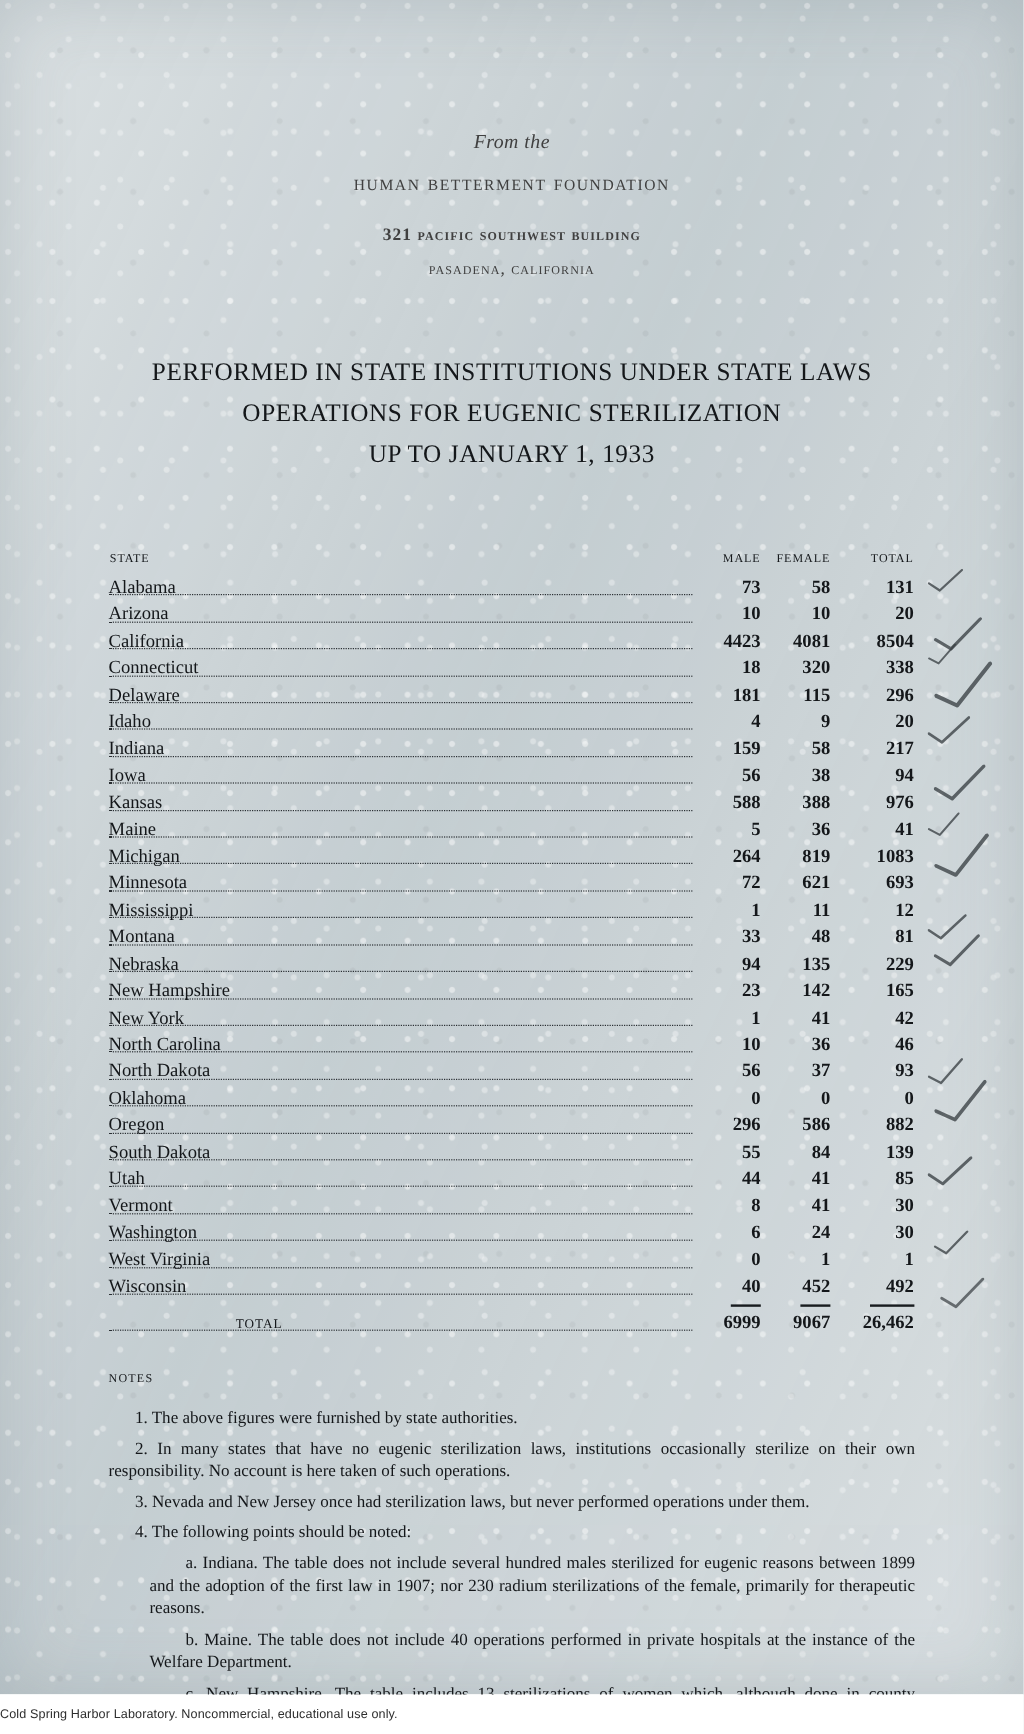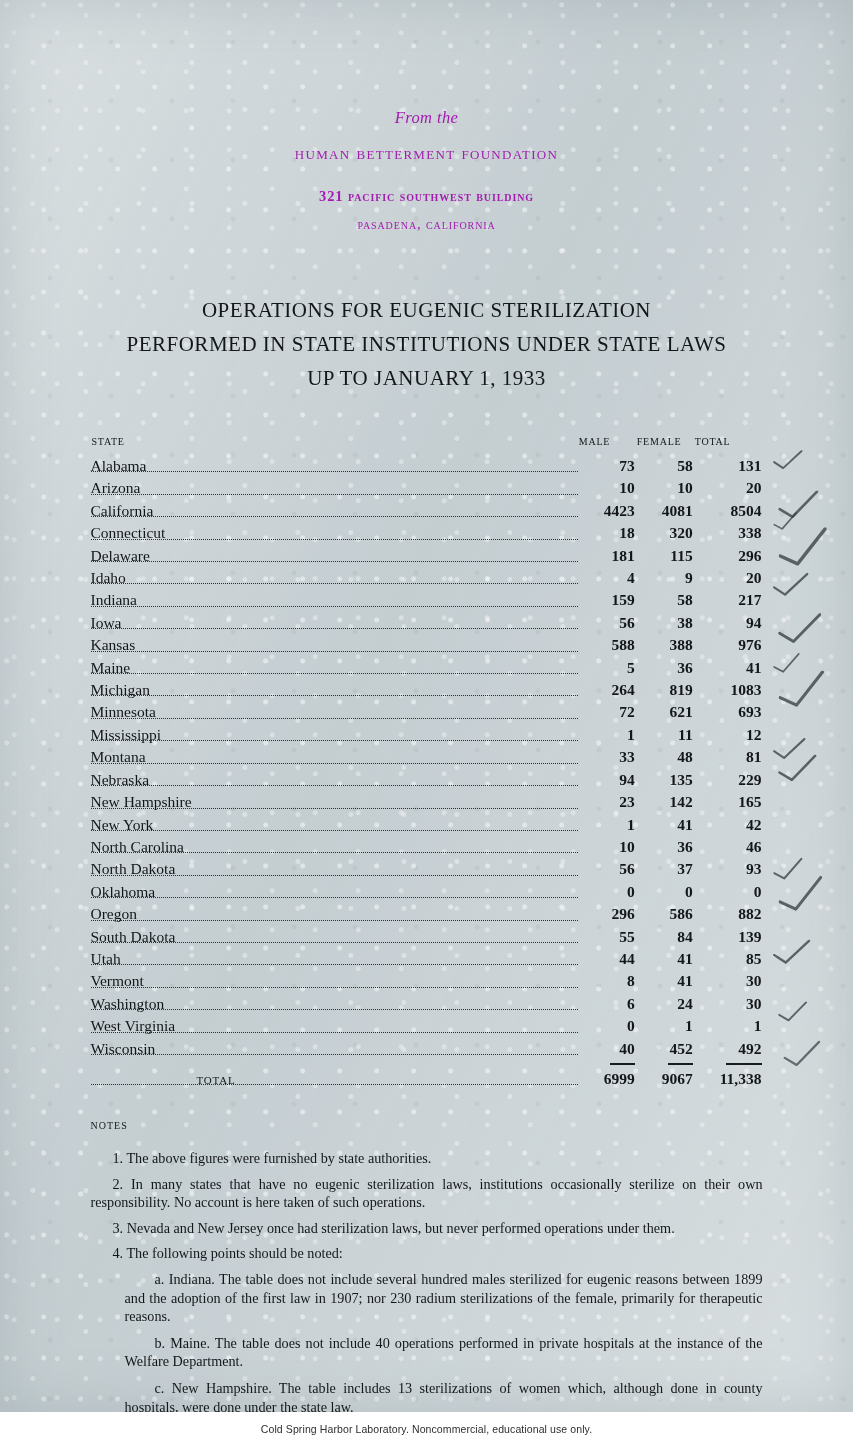--- a/index.html
+++ b/index.html
@@ -29,21 +29,21 @@
     opacity:.85;
   }
   .page:after{
     content:"";position:absolute;inset:0;
     box-shadow: inset 0 0 60px rgba(120,135,142,.30);
     pointer-events:none;
   }
   .inner{position:relative;z-index:2;}
 
   
-  .masthead{text-align:center;padding-top:108px;color:#a21caf;}
+  .masthead{text-align:center;padding-top:108px;color:#404040;}
   .from-the{
     font-family:"Liberation Serif", serif;
     font-style:italic;font-size:16.5px;letter-spacing:.4px;
   }
   .org{
     margin-top:14px;
     font-size:19px;letter-spacing:1.3px;
     font-variant:small-caps;
     text-transform:lowercase;
   }
@@ -59,38 +59,38 @@
 
   
   .title{text-align:center;color:#14171a;margin-top:60px;}
   .title .l{
     font-size:21px;letter-spacing:.5px;line-height:34px;
     white-space:nowrap;
   }
 
   
   .table-wrap{
-    margin:36px auto 0 auto;
+    margin:60px auto 0 auto;
     width:672px;
     position:relative;
     color:#14171a;
   }
   table.sterile{
     border-collapse:collapse;
     width:100%;
     font-size:15.5px;
   }
   table.sterile th{
     font-weight:normal;
     font-variant:small-caps;
     text-transform:lowercase;
     font-size:14.5px;
     letter-spacing:.8px;
     padding-bottom:6px;
-    text-align:left;
+    text-align:right;
   }
   table.sterile th.state-h{text-align:left;}
   td.state{
     text-align:left;
     white-space:nowrap;
     padding:0 0 0 0;
     line-height:20.4px;
     position:relative;
     width:100%;
   }
@@ -143,43 +143,43 @@
     letter-spacing:1px;font-size:14px;
     margin-bottom:14px;
   }
   .notes p{margin:0 0 7px 0;text-indent:22px;}
   .notes p.sub{margin-left:34px;text-indent:30px;margin-bottom:8px;}
 
   
   .footer{
     position:absolute;left:0;top:1412px;width:853px;height:33px;
     background:#ffffff;
-    display:flex;align-items:center;justify-content:center;
+    display:flex;align-items:center;
   }
   .footer span{
     font-family:"Liberation Sans", sans-serif;
     font-size:10.5px;color:#2e2e2e;letter-spacing:.1px;
   }
 </style>
 </head>
 <body>
 
 <div class="page">
   <div class="inner">
 
     <div class="masthead">
       <div class="from-the">From the</div>
       <div class="org">Human Betterment Foundation</div>
       <div class="addr1">321 Pacific Southwest Building</div>
       <div class="addr2">Pasadena, California</div>
     </div>
 
     <div class="title">
+      <div class="l">PERFORMED IN STATE INSTITUTIONS UNDER STATE LAWS</div>
       <div class="l">OPERATIONS FOR EUGENIC STERILIZATION</div>
-      <div class="l">PERFORMED IN STATE INSTITUTIONS UNDER STATE LAWS</div>
       <div class="l">UP TO JANUARY 1, 1933</div>
     </div>
 
     <div class="table-wrap">
       <table class="sterile">
         <thead>
           <tr>
             <th class="state-h">State</th>
             <th class="m">Male</th>
             <th class="f">Female</th>
@@ -358,21 +358,21 @@
                 <div class="rule"></div>
               </td>
               <td class="num t">
                 <div class="rule"></div>
               </td>
             </tr>
             <tr class="total-row">
               <td class="state"><span class="dots"></span><span class="nm">Total</span></td>
               <td class="num m">6999</td>
               <td class="num f">9067</td>
-              <td class="num t">11,338</td>
+              <td class="num t">26,462</td>
             </tr>
           </tbody>
       </table>
       <div class="checks" id="checks">
           <div class="chk" style="top: 21px; left: 4px; transform: rotate(-8deg);">
             <svg width="31" height="18" viewBox="0 0 34 20">
               <path d="M1 9 L10 17 L33 1" fill="none" stroke="#3a4044" stroke-width="2.1" stroke-linecap="round" stroke-linejoin="round" opacity="0.78"></path>
             </svg>
           </div>
           <div class="chk" style="top: 62.8px; left: 9px; transform: rotate(-11deg);">

